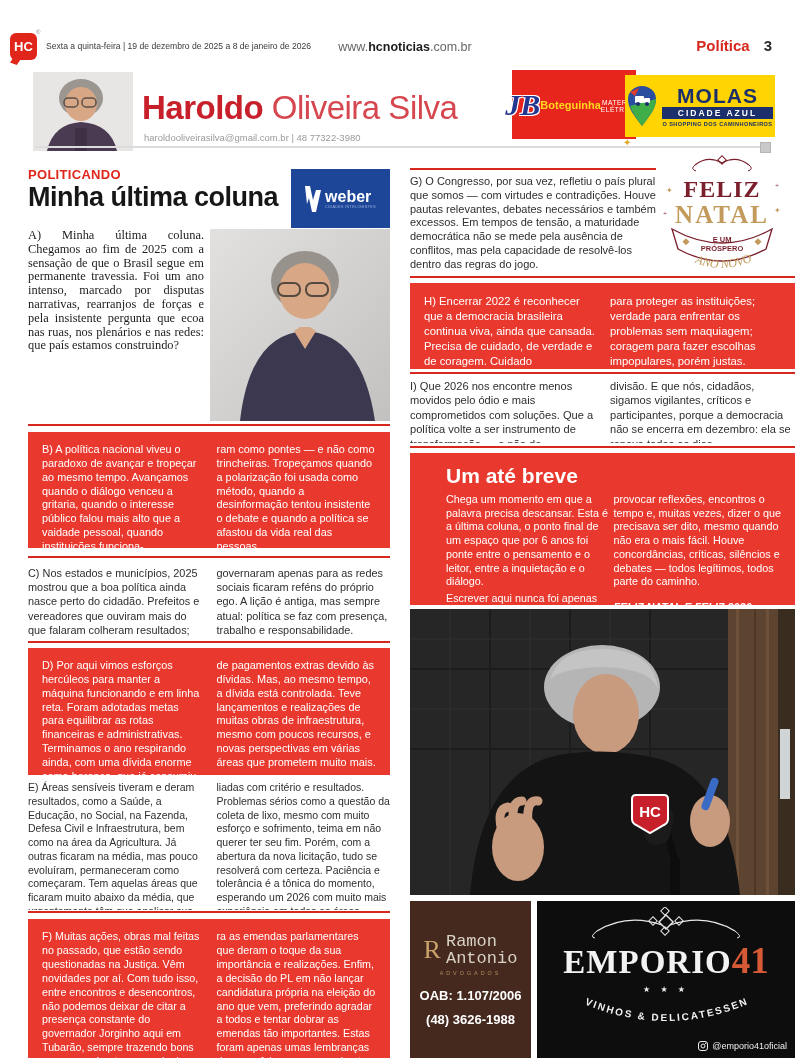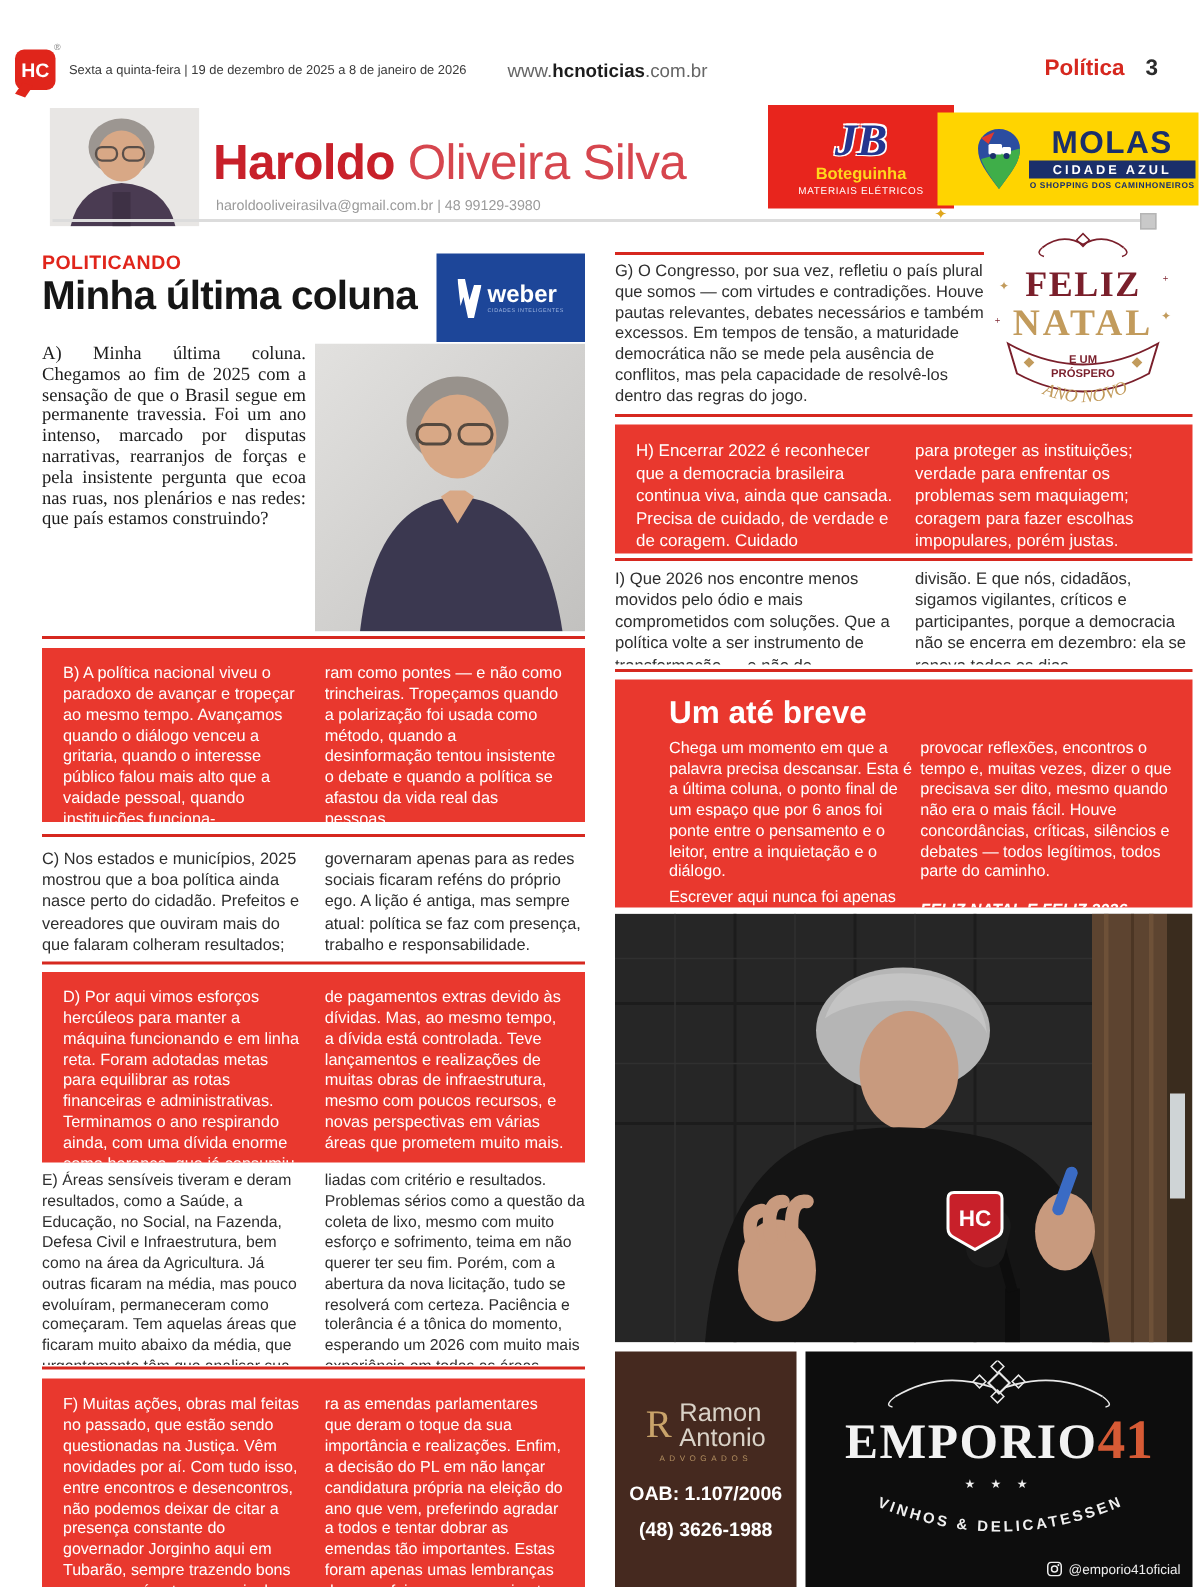--- a/index.html
+++ b/index.html
@@ -21,27 +21,27 @@
   .section-page .pg{color:#2b2b2b;margin-left:14px;}
 
   
   .byline-photo{left:33px;top:55px;width:100px;height:79px;overflow:hidden;}
   .byline-name{left:142px;top:72px;font-size:33px;letter-spacing:-0.5px;color:#cf2630;}
   .byline-name .fn{font-weight:bold;color:#c8202a;}
   .byline-name .ln{font-weight:normal;opacity:.85;}
   .byline-contact{left:144px;top:115px;font-size:9.5px;color:#9a9a9a;}
 
   .jb-ad{left:512px;top:53px;width:124px;height:69px;background:#e8251d;color:#fff;
-         display:flex;flex-direction:column;align-items:center;justify-content:center;text-align:center;}
+         display:flex;flex-direction:row;align-items:center;justify-content:center;text-align:center;}
   .jb-initials{font-family:"Liberation Serif",serif;font-style:italic;font-weight:bold;font-size:30px;
          color:#24368f;text-shadow:-1px -1px 0 #fff,1px -1px 0 #fff,-1px 1px 0 #fff,1px 1px 0 #fff;line-height:1;}
   .jb-brand{color:#ffd71c;font-weight:bold;font-size:11px;margin-top:1px;}
   .jb-tag{color:#fff;font-size:6.6px;letter-spacing:.5px;margin-top:2px;}
   .molas-ad{left:625px;top:58px;width:150px;height:62px;background:#ffd400;display:flex;align-items:center;
-         justify-content:center;gap:5px;padding-left:24px;}
+         justify-content:center;gap:5px;}
   .molas-text{text-align:center;}
   .molas-brand{color:#1a2f6b;font-weight:bold;font-size:21px;line-height:1;letter-spacing:1px;}
   .molas-sub{background:#1a2f6b;color:#fff;font-weight:bold;font-size:8.5px;letter-spacing:2px;
          padding:1px 3px;margin-top:1px;}
   .molas-tag{color:#1a2f6b;font-size:5.6px;font-weight:bold;letter-spacing:.4px;margin-top:2px;}
 
   .scrub-line{left:35px;top:129px;width:733px;height:2px;background:#dcdcdc;}
   .scrub-handle{left:760px;top:125px;width:9px;height:9px;background:#c9c9c9;border:1px solid #b5b5b5;}
   .scrub-star{left:623px;top:120px;font-size:10px;color:#e0a71d;}
 
@@ -94,21 +94,21 @@
   .fw-cols p{margin:0 0 3px 0;}
   .fw-sign{font-style:italic;font-weight:bold;margin-top:12px !important;}
 
   .studio-photo{left:410px;top:592px;width:385px;height:286px;overflow:hidden;}
 
   
   .ramon{left:410px;top:884px;width:121px;height:158px;background:#45291f;color:#d8cfc5;
          display:flex;flex-direction:column;align-items:center;justify-content:center;text-align:center;}
   .ramon-top{display:flex;align-items:center;gap:5px;}
   .ramon-mono{font-family:"Liberation Serif",serif;font-size:26px;color:#c9a36a;line-height:1;}
-  .ramon-name{font-family:Liberation Sans, sans-serif;font-size:17px;line-height:1.02;text-align:left;color:#d9d2c7;}
+  .ramon-name{font-family:Liberation Mono, monospace;font-size:17px;line-height:1.02;text-align:left;color:#d9d2c7;}
   .ramon-sub{font-size:5.4px;letter-spacing:3px;color:#b08d5f;margin-top:3px;}
   .ramon-oab{color:#fff;font-weight:bold;font-size:13px;margin-top:12px;}
   .ramon-phone{color:#fff;font-weight:bold;font-size:13px;margin-top:9px;}
 
   .emporio{left:537px;top:884px;width:258px;height:158px;background:#0d0d0d;color:#fff;overflow:hidden;}
   .emp-flourish{position:absolute;left:0;top:6px;width:258px;height:34px;}
   .emp-name{position:absolute;left:0;top:38px;width:258px;text-align:center;
             font-family:"Liberation Serif",serif;font-weight:bold;font-size:33px;letter-spacing:1px;color:#f2f2f2;}
   .emp-name .num{color:#d65a35;font-size:37px;letter-spacing:0;}
   .emp-stars{position:absolute;left:0;top:84px;width:258px;text-align:center;font-size:8px;letter-spacing:4px;color:#eee;}
@@ -137,21 +137,21 @@
       <ellipse cx="48" cy="32" rx="16" ry="17" fill="#d8a886"></ellipse>
       <rect x="31" y="26" width="14" height="9" rx="4" fill="none" stroke="#5a4f49" stroke-width="1.5"></rect>
       <rect x="49" y="26" width="14" height="9" rx="4" fill="none" stroke="#5a4f49" stroke-width="1.5"></rect>
       <path d="M14 79 Q20 52 48 50 Q78 52 84 79 Z" fill="#4a3b52"></path>
       <rect x="42" y="56" width="12" height="23" fill="#3e3145"></rect>
     </svg>
   </div>
   <div class="abs byline-name">
     <span class="fn">Haroldo</span><span class="ln"> Oliveira Silva</span>
   </div>
-  <div class="abs byline-contact">haroldooliveirasilva@gmail.com.br | 48 99129-3980</div>
+  <div class="abs byline-contact">haroldooliveirasilva@gmail.com.br | 48 77322-3980</div>
 
   <div class="abs jb-ad">
     <div class="jb-initials">JB</div>
     <div class="jb-brand">Boteguinha</div>
     <div class="jb-tag">MATERIAIS ELÉTRICOS</div>
   </div>
   <div class="abs molas-ad">
     <svg width="30" height="40" viewBox="0 0 30 40">
       <path d="M15 40 C6 28 1 22 1 13 A14 13 0 0 1 29 13 C29 22 24 28 15 40 Z" fill="#2b4da0"></path>
       <path d="M15 40 C10 33 5 26 3 20 L29 13 C29 22 24 28 15 40 Z" fill="#3fae49"></path>

